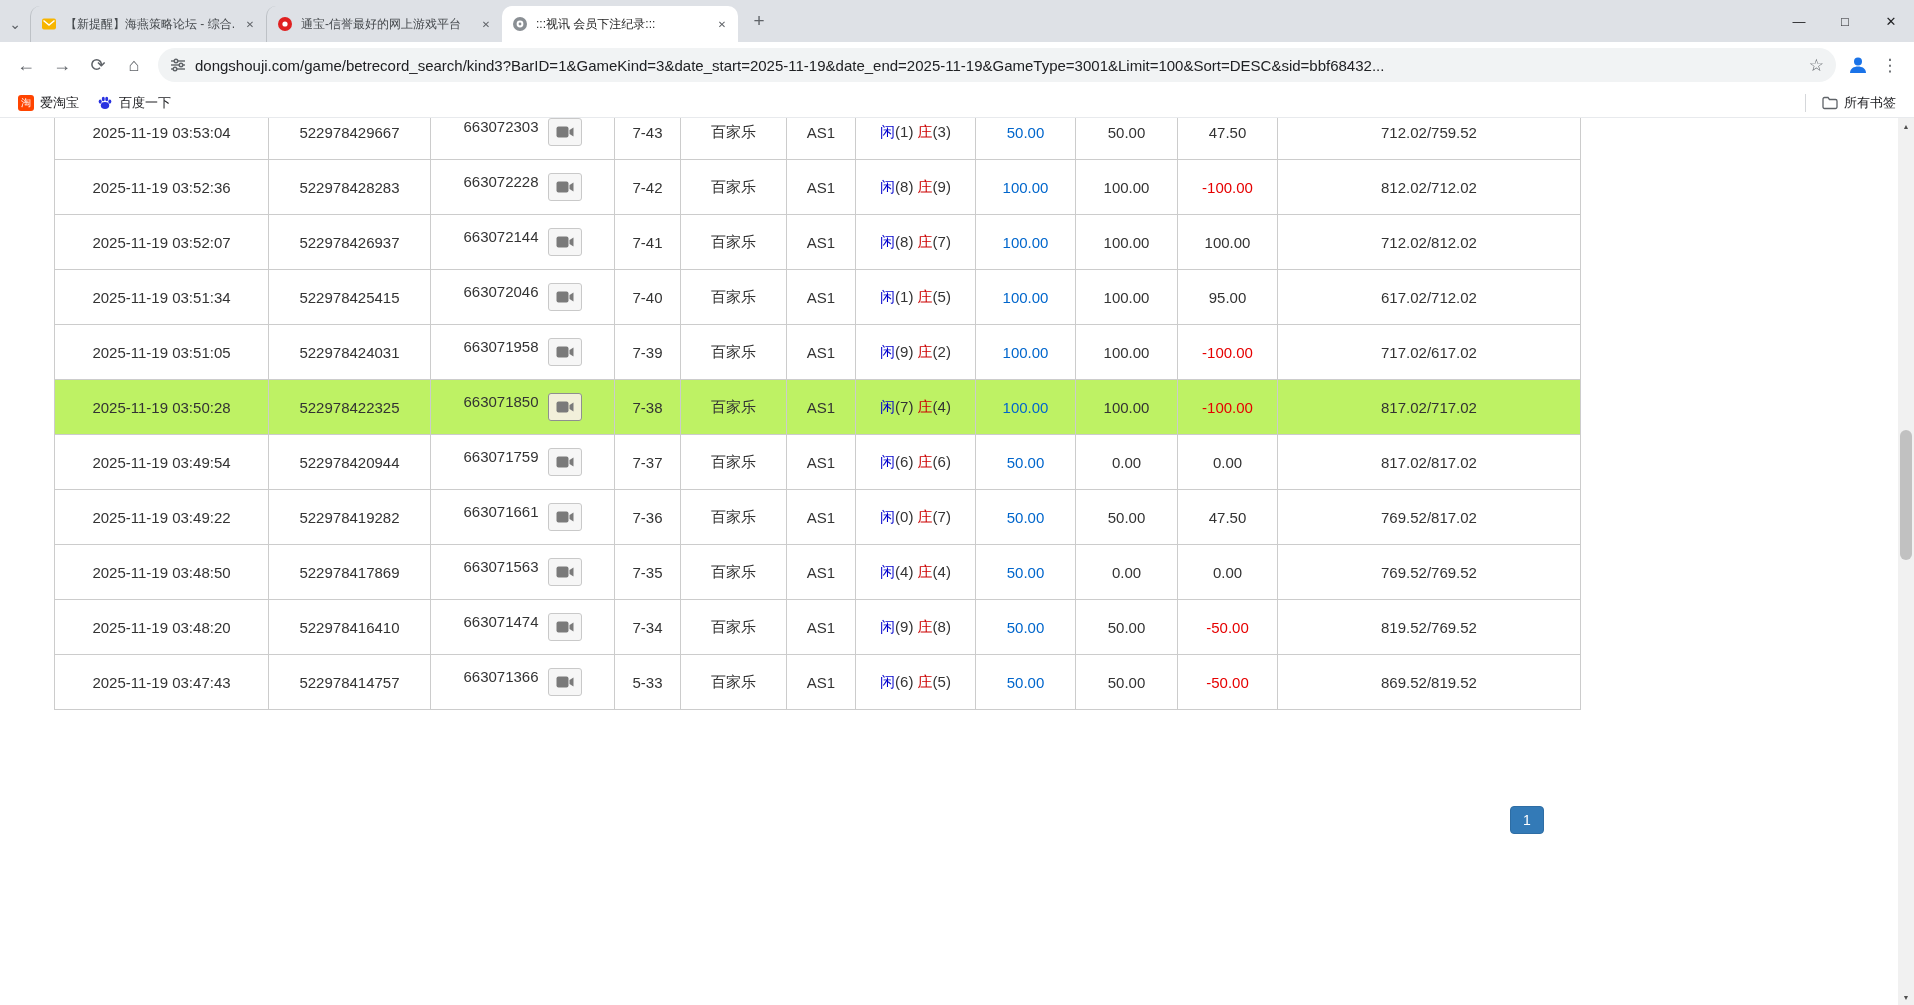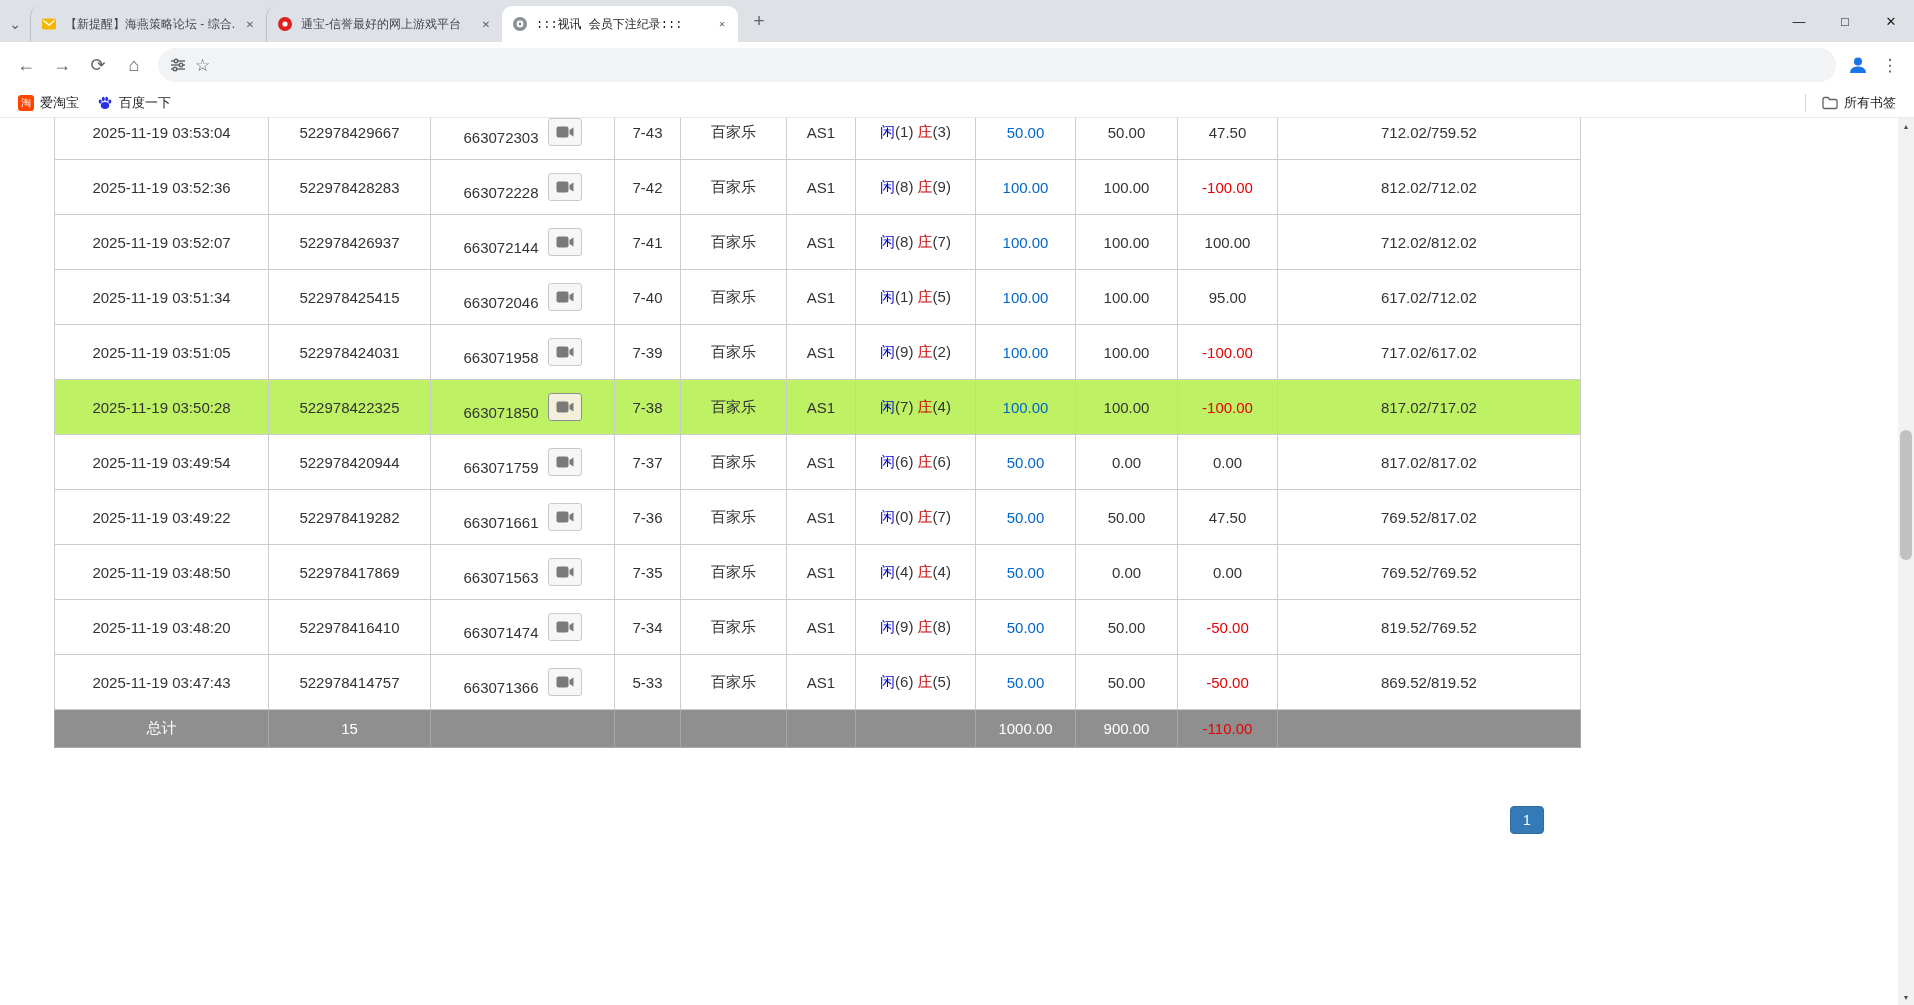--- a/index.html
+++ b/index.html
@@ -7,21 +7,21 @@
   body { font-family: "Liberation Sans", sans-serif; background: #fff; position: relative; }
 
   .window { width: 100%; height: 100%; display: flex; flex-direction: column; }
 
   
   .tabstrip { height: 42px; background: #dee1e6; display: flex; align-items: flex-end; position: relative; flex: 0 0 auto; }
   .tab-search { width: 30px; height: 36px; display: flex; align-items: center; justify-content: center; color: #5f6368; font-size: 14px; cursor: pointer; }
   .tab { width: 236px; height: 36px; display: flex; align-items: center; gap: 8px; padding: 0 8px 0 10px; border-radius: 10px 10px 0 0; color: #45494d; font-size: 12px; position: relative; cursor: pointer; }
   .tab.inactive { border-left: 1px solid #bdc1c6; }
   .tab.inactive:first-of-type { border-left: none; }
-  .tab.active { background: #fff; color: #1f1f1f; font-family: Liberation Mono, monospace; }
+  .tab.active { background: #fff; color: #1f1f1f; }
   .tab-title { flex: 1; white-space: nowrap; overflow: hidden; }
   .tab-close { width: 16px; height: 16px; border-radius: 50%; display: flex; align-items: center; justify-content: center; font-size: 10px; color: #5f6368; cursor: pointer; flex: 0 0 auto; }
   .favicon { width: 16px; height: 16px; flex: 0 0 auto; display: inline-flex; align-items: center; justify-content: center; }
   .newtab { width: 30px; height: 30px; align-self: center; display: flex; align-items: center; justify-content: center; font-size: 19px; color: #5f6368; cursor: pointer; margin-left: 6px; }
   .wincontrols { position: absolute; right: 0; top: 0; height: 42px; display: flex; }
   .winbtn { width: 46px; height: 42px; display: flex; align-items: center; justify-content: center; font-size: 13px; color: #202124; cursor: pointer; }
 
   
   .navbar { height: 46px; background: #fff; display: flex; align-items: center; padding: 0 8px; flex: 0 0 auto; }
   .navbtn { width: 36px; height: 36px; border-radius: 50%; display: flex; align-items: center; justify-content: center; font-size: 18px; color: #5f6368; cursor: pointer; flex: 0 0 auto; }
@@ -41,21 +41,21 @@
   
   .content { position: relative; flex: 1; overflow: hidden; background: #fff; }
   .table-wrap { margin: -14px 0 0 14px; width: 1526px; padding-left: 40px; }
   table { border-collapse: collapse; table-layout: fixed; width: 1526px; font-size: 15px; color: #333; }
   td { border: 1px solid #ccc; text-align: center; height: 55px; padding: 0 4px; overflow: hidden; white-space: nowrap; }
   tr.hl td { background: #bef264; }
   .betlink { color: #0066cc; cursor: pointer; }
   .neg { color: #e60000; }
   .player { color: #0000cc; }
   .banker { color: #cc0000; }
-  .roundwrap { display: inline-flex; align-items: flex-end; gap: 9px; }
+  .roundwrap { display: inline-flex; align-items: flex-start; gap: 9px; }
   .cam { width: 34px; height: 28px; background: #f6f6f6; border: 1px solid #c9c9c9; border-radius: 3px; display: inline-flex; align-items: center; justify-content: center; cursor: pointer; vertical-align: middle; }
   tr.hl .cam { border-color: #8f8f8f; background: #f2f0da; }
   tr.summary td { background: #8f8f8f; color: #fff; height: 38px; border: 1px solid #a8a8a8; font-size: 15px; }
   tr.summary td.neg { color: #e60000; }
 
   .pager { position: absolute; left: 1510px; top: 688px; width: 34px; height: 28px; background: #337ab7; border: 1px solid #2e6da4; border-radius: 4px; color: #fff; font-size: 14px; display: flex; align-items: center; justify-content: center; cursor: pointer; }
 
   
   .scrollbar { position: absolute; right: 0; top: 118px; width: 16px; height: 887px; background: #f1f1f1; z-index: 5; }
   .sb-btn { position: absolute; left: 0; width: 16px; height: 16px; display: flex; align-items: center; justify-content: center; font-size: 7px; color: #505050; cursor: pointer; }
@@ -124,20 +124,21 @@
       <span style="display:inline-flex;">
         <svg width="16" height="16" viewBox="0 0 16 16" stroke="#5f6368" stroke-width="1.4" fill="none">
             <line x1="1" y1="4" x2="15" y2="4"></line>
             <circle cx="6" cy="4" r="1.8" fill="#f1f3f4"></circle>
             <line x1="1" y1="8" x2="15" y2="8"></line>
             <circle cx="11" cy="8" r="1.8" fill="#f1f3f4"></circle>
             <line x1="1" y1="12" x2="15" y2="12"></line>
             <circle cx="5" cy="12" r="1.8" fill="#f1f3f4"></circle>
           </svg>
       </span>
+      <span class="url">dongshouji.com/game/betrecord_search/kind3?BarID=1&amp;GameKind=3&amp;date_start=2025-11-19&amp;date_end=2025-11-19&amp;GameType=3001&amp;Limit=100&amp;Sort=DESC&amp;sid=bbf68432...</span>
       <span class="star">☆</span>
     </div>
 
     <span class="avatar">
       <svg width="24" height="24" viewBox="0 0 24 24" fill="#1a73e8">
           <circle cx="12" cy="8.5" r="4"></circle>
           <path d="M4 20 C4 15.5 8 13.5 12 13.5 C16 13.5 20 15.5 20 20 Z"></path>
         </svg>
     </span>
     <span class="kebab">⋮</span>
@@ -414,33 +415,20 @@
                 </span></td>
               <td>5-33</td>
               <td>百家乐</td>
               <td>AS1</td>
               <td><span class="player">闲</span>(6) <span class="banker">庄</span>(5)</td>
               <td class="betlink">50.00</td>
               <td>50.00</td>
               <td class="neg">-50.00</td>
               <td>869.52/819.52</td>
             </tr>
-            <tr class="summary">
-              <td>总计</td>
-              <td>15</td>
-              <td></td>
-              <td></td>
-              <td></td>
-              <td></td>
-              <td></td>
-              <td>1000.00</td>
-              <td>900.00</td>
-              <td class="neg">-110.00</td>
-              <td></td>
-            </tr>
           </tbody>
       </table>
     </div>
     <div class="pager">1</div>
   </div>
 </div>
 
 <div class="scrollbar">
   <div class="sb-btn up">▲</div>
   <div class="sb-thumb"></div>

